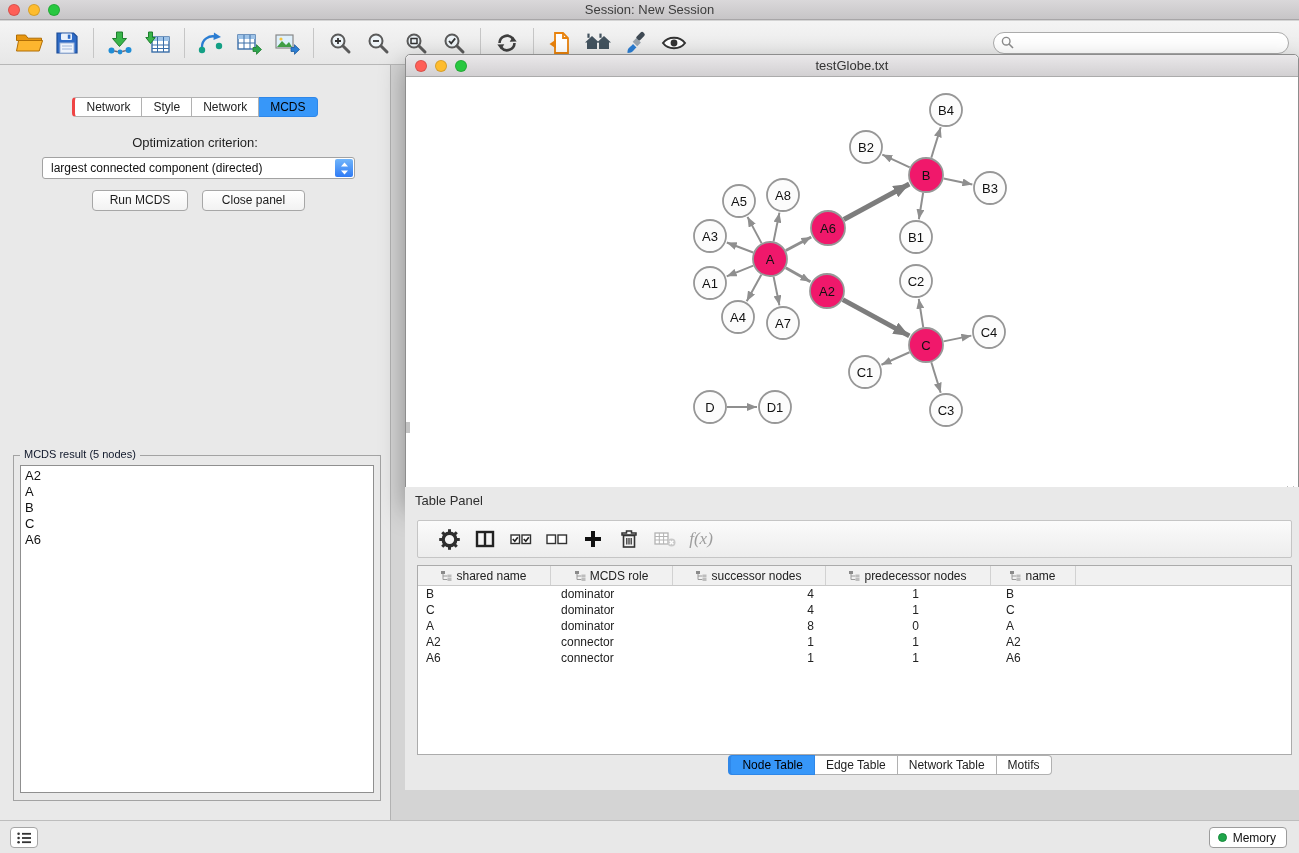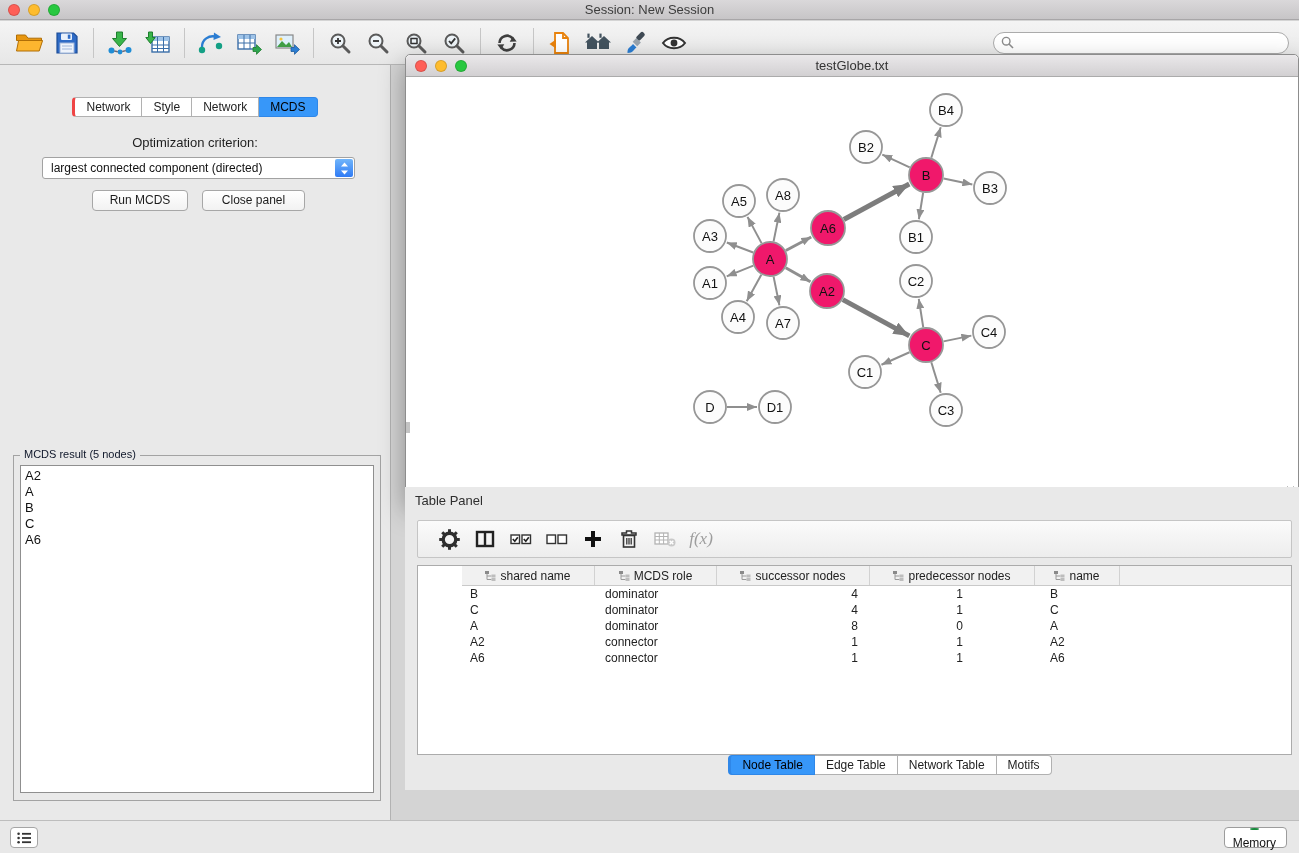--- a/index.html
+++ b/index.html
@@ -108,21 +108,21 @@
   .table-panel .winctl { right:10px; }
   .ttoolbar {
     position:absolute; left:12px; top:33px; width:875px; height:38px;
     background:linear-gradient(#fbfbfb,#ededed); border:1px solid #c5c5c5; border-radius:2px;
     display:flex; align-items:center; padding:0 16px; gap:6px;
   }
   .ttool { width:30px; height:30px; display:flex; align-items:center; justify-content:center; }
   .fx { font-family:"Liberation Serif", serif; font-style:italic; font-size:17px; color:#9d9d9d; }
   .ntable {
     position:absolute; left:12px; top:78px; width:875px; height:190px;
-    background:#fff; border:1px solid #ababab; overflow:hidden;padding-left:44px;
+    background:#fff; border:1px solid #ababab; overflow:hidden;
   }
   .thead { display:flex; height:20px; background:#f1f1f1; border-bottom:1px solid #c9c9c9; }
   .tcell { font-size:12px; overflow:hidden; white-space:nowrap; }
   .th { display:flex; align-items:center; justify-content:center; gap:4px; border-right:1px solid #d2d2d2; color:#222; }
   .trow { display:flex; height:16px; line-height:16px; }
   .c0 { width:133px; } .c1 { width:122px; } .c2 { width:153px; } .c3 { width:165px; } .c4 { width:85px; }
   .al.c0 { padding-left:8px; } .al.c1 { padding-left:10px; } .al.c4 { padding-left:15px; }
   .ar { text-align:right; padding-right:12px; }
   .ar3 { text-align:right; padding-right:72px; }
   .btabs-row { position:absolute; left:0; top:268px; width:100%; display:flex; justify-content:center; }
@@ -132,21 +132,21 @@
     background:#e8e8e8; border-top:1px solid #bdbdbd;
   }
   .listbtn {
     position:absolute; left:10px; top:6px; width:28px; height:21px;
     background:#fff; border:1px solid #a5a5a5; border-radius:4px;
     display:flex; align-items:center; justify-content:center;
   }
   .membtn {
     position:absolute; right:12px; top:6px; height:21px; padding:0 10px 0 8px;
     background:#fff; border:1px solid #9c9c9c; border-radius:4px;
-    display:flex; align-items:center; gap:6px; font-size:12px; color:#111;flex-direction:column;
+    display:flex; align-items:center; gap:6px; font-size:12px; color:#111;
   }
   .memdot { width:9px; height:9px; border-radius:50%; background:#1fa64a; border:1px solid #178a3c; }
   svg text { font-family:"Liberation Sans", sans-serif; }
 </style>
 </head>
 <body>
 
 <div class="titlebar">
   <div class="lights">
     <span class="light red"></span>

